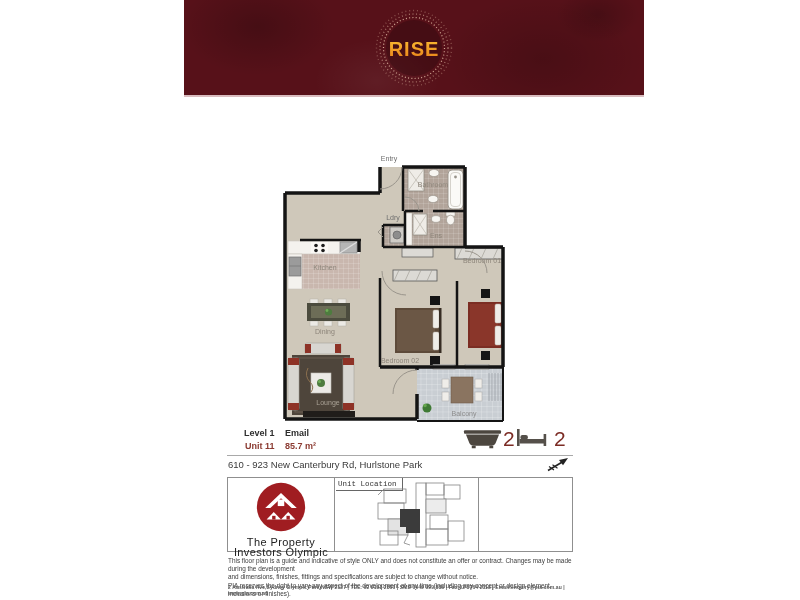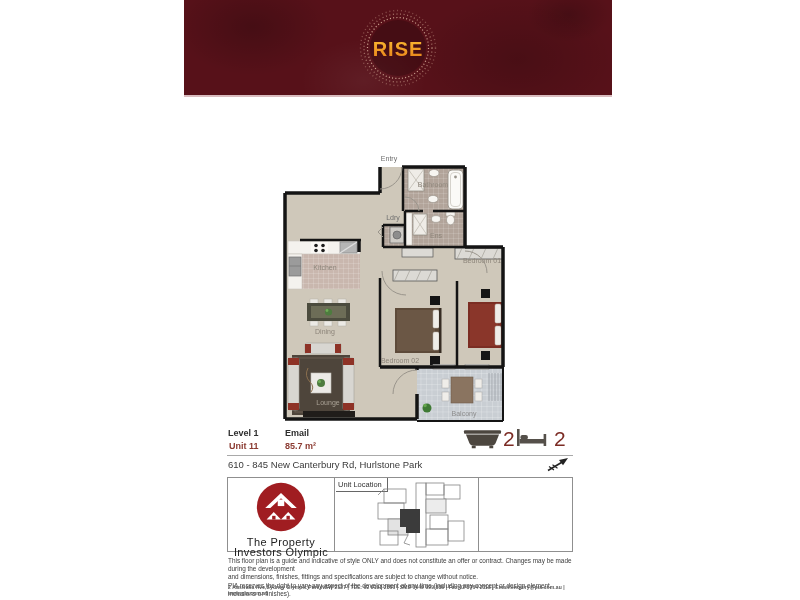--- a/index.html
+++ b/index.html
@@ -8,46 +8,46 @@
   #page{position:absolute;left:0;top:0;width:800px;height:600px;background:#fff;}
 
   
   .banner{position:absolute;left:184px;top:0;width:428px;height:95px;
     background:
       radial-gradient(110px 70px at 16% 28%, rgba(0,0,0,.20), transparent 70%),
       radial-gradient(140px 90px at 78% 62%, rgba(0,0,0,.16), transparent 72%),
       radial-gradient(90px 60px at 42% 85%, rgba(255,255,255,.05), transparent 70%),
       radial-gradient(60px 40px at 90% 15%, rgba(0,0,0,.18), transparent 70%),
       #571119;
-    border-bottom:2px solid #d9bcbf;}
+    border-bottom:2px solid #d9bcbf;padding-left:32px;}
   .banner svg{position:absolute;left:50%;top:50%;transform:translate(-50%,-50%);}
 
   
   .plan{position:absolute;left:283px;top:153px;width:224px;height:276px;}
   .plan text{font-family:"Liberation Sans",sans-serif;}
 
   
   .infoblock{position:absolute;top:427px;font-size:9px;line-height:13px;color:#2e2e2e;font-weight:bold;}
   .infoblock .red{color:#8b3a31;text-align:right;}
-  #levelblock{left:228px;}
+  #levelblock{left:244px;}
   #areablock{left:285px;}
   .count-num{position:absolute;top:427px;font-size:21px;color:#7b2b24;font-weight:400;}
 
   .divider{position:absolute;left:227px;width:346px;height:1px;background:#a9a9a9;}
   .address{position:absolute;left:228px;top:459px;font-size:9.5px;color:#3a3a3a;}
 
   
   .logobox{position:absolute;left:227px;top:477px;width:346px;height:75px;
            border:1px solid #8f8f8f;box-sizing:border-box;background:#fff;}
   .vline{position:absolute;top:0;width:1px;height:73px;background:#8f8f8f;}
   .pia-panel{position:absolute;left:0;top:0;width:106px;height:73px;text-align:center;}
   .pia-name{font-size:11px;line-height:9.5px;color:#222;letter-spacing:.4px;margin-top:1px;}
   .loc-panel{position:absolute;left:106px;top:0;width:144px;height:73px;}
   .loc-label{position:absolute;left:2px;top:0;font-size:7.5px;color:#333;padding:2px 5px 2px 2px;
-             border-right:1px solid #666;border-bottom:1px solid #666;}
+             border-right:1px solid #666;border-bottom:1px solid #666;font-family:Liberation Mono, monospace;}
   .dev-panel{position:absolute;left:250px;top:0;width:96px;height:73px;}
 
   
   .legal{position:absolute;left:228px;top:557px;width:346px;font-size:6.4px;
          line-height:8.2px;color:#3c3c3c;}
   .contact{position:absolute;left:228px;top:584px;width:346px;font-size:5px;
            font-weight:bold;color:#5a5a5a;letter-spacing:.1px;}
 </style>
 </head>
 <body>
@@ -252,21 +252,21 @@
     <g fill="#55504a">
       <rect x="0" y="0" width="2.6" height="17"></rect>
       <rect x="3.4" y="6" width="7.5" height="4.5" rx="2"></rect>
       <rect x="2.6" y="10" width="24.8" height="4.5"></rect>
       <rect x="26.6" y="5" width="2.6" height="12"></rect>
     </g>
   </svg>
   <div class="count-num" style="left:554px;">2</div>
 
   <div class="divider" style="top:455px;"></div>
-  <div class="address">610 - 845 New Canterbury Rd, Hurlstone Park</div>
+  <div class="address">610 - 923 New Canterbury Rd, Hurlstone Park</div>
   <svg style="position:absolute;left:546px;top:457px;" width="24" height="16" viewBox="0 0 24 16">
     <line x1="2" y1="13.5" x2="18" y2="4" stroke="#222" stroke-width="1.6"></line>
     <polygon points="22,1 13,3 17,8.2" fill="#222"></polygon>
     <path d="M3 9.5 L8 13 M6.5 7.8 L11.5 11.3" stroke="#222" stroke-width="1.1"></path>
   </svg>
 
   <div class="logobox">
     <div class="vline" style="left:106px;"></div>
     <div class="vline" style="left:250px;"></div>
 

